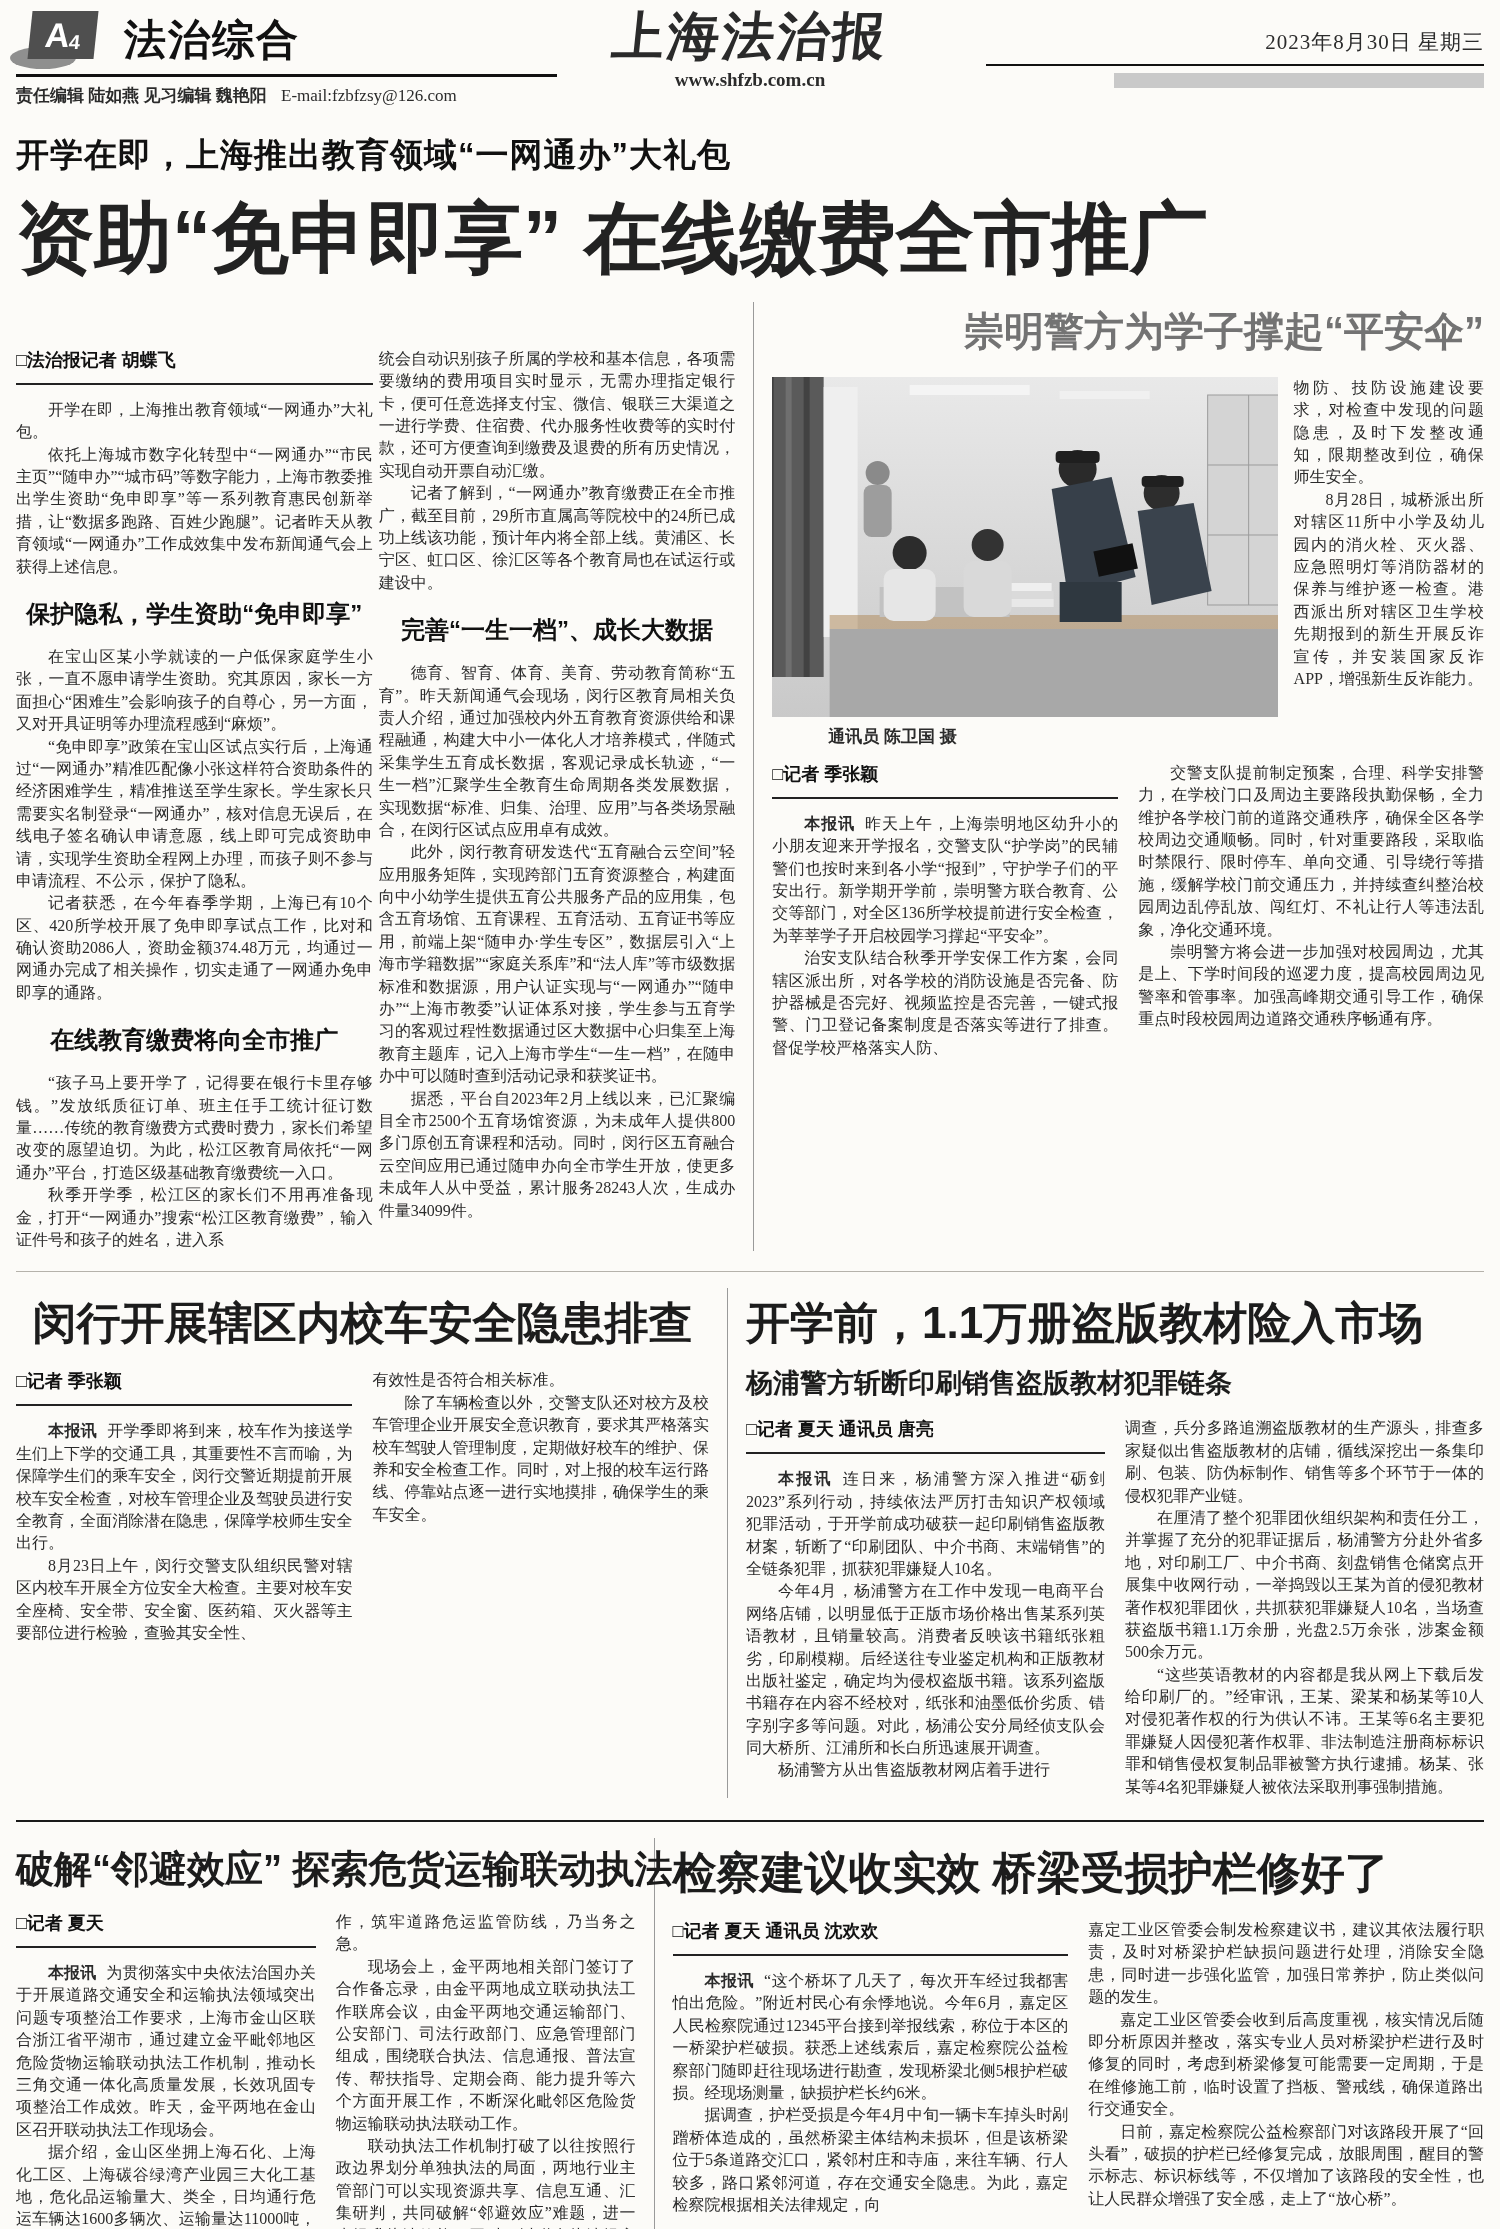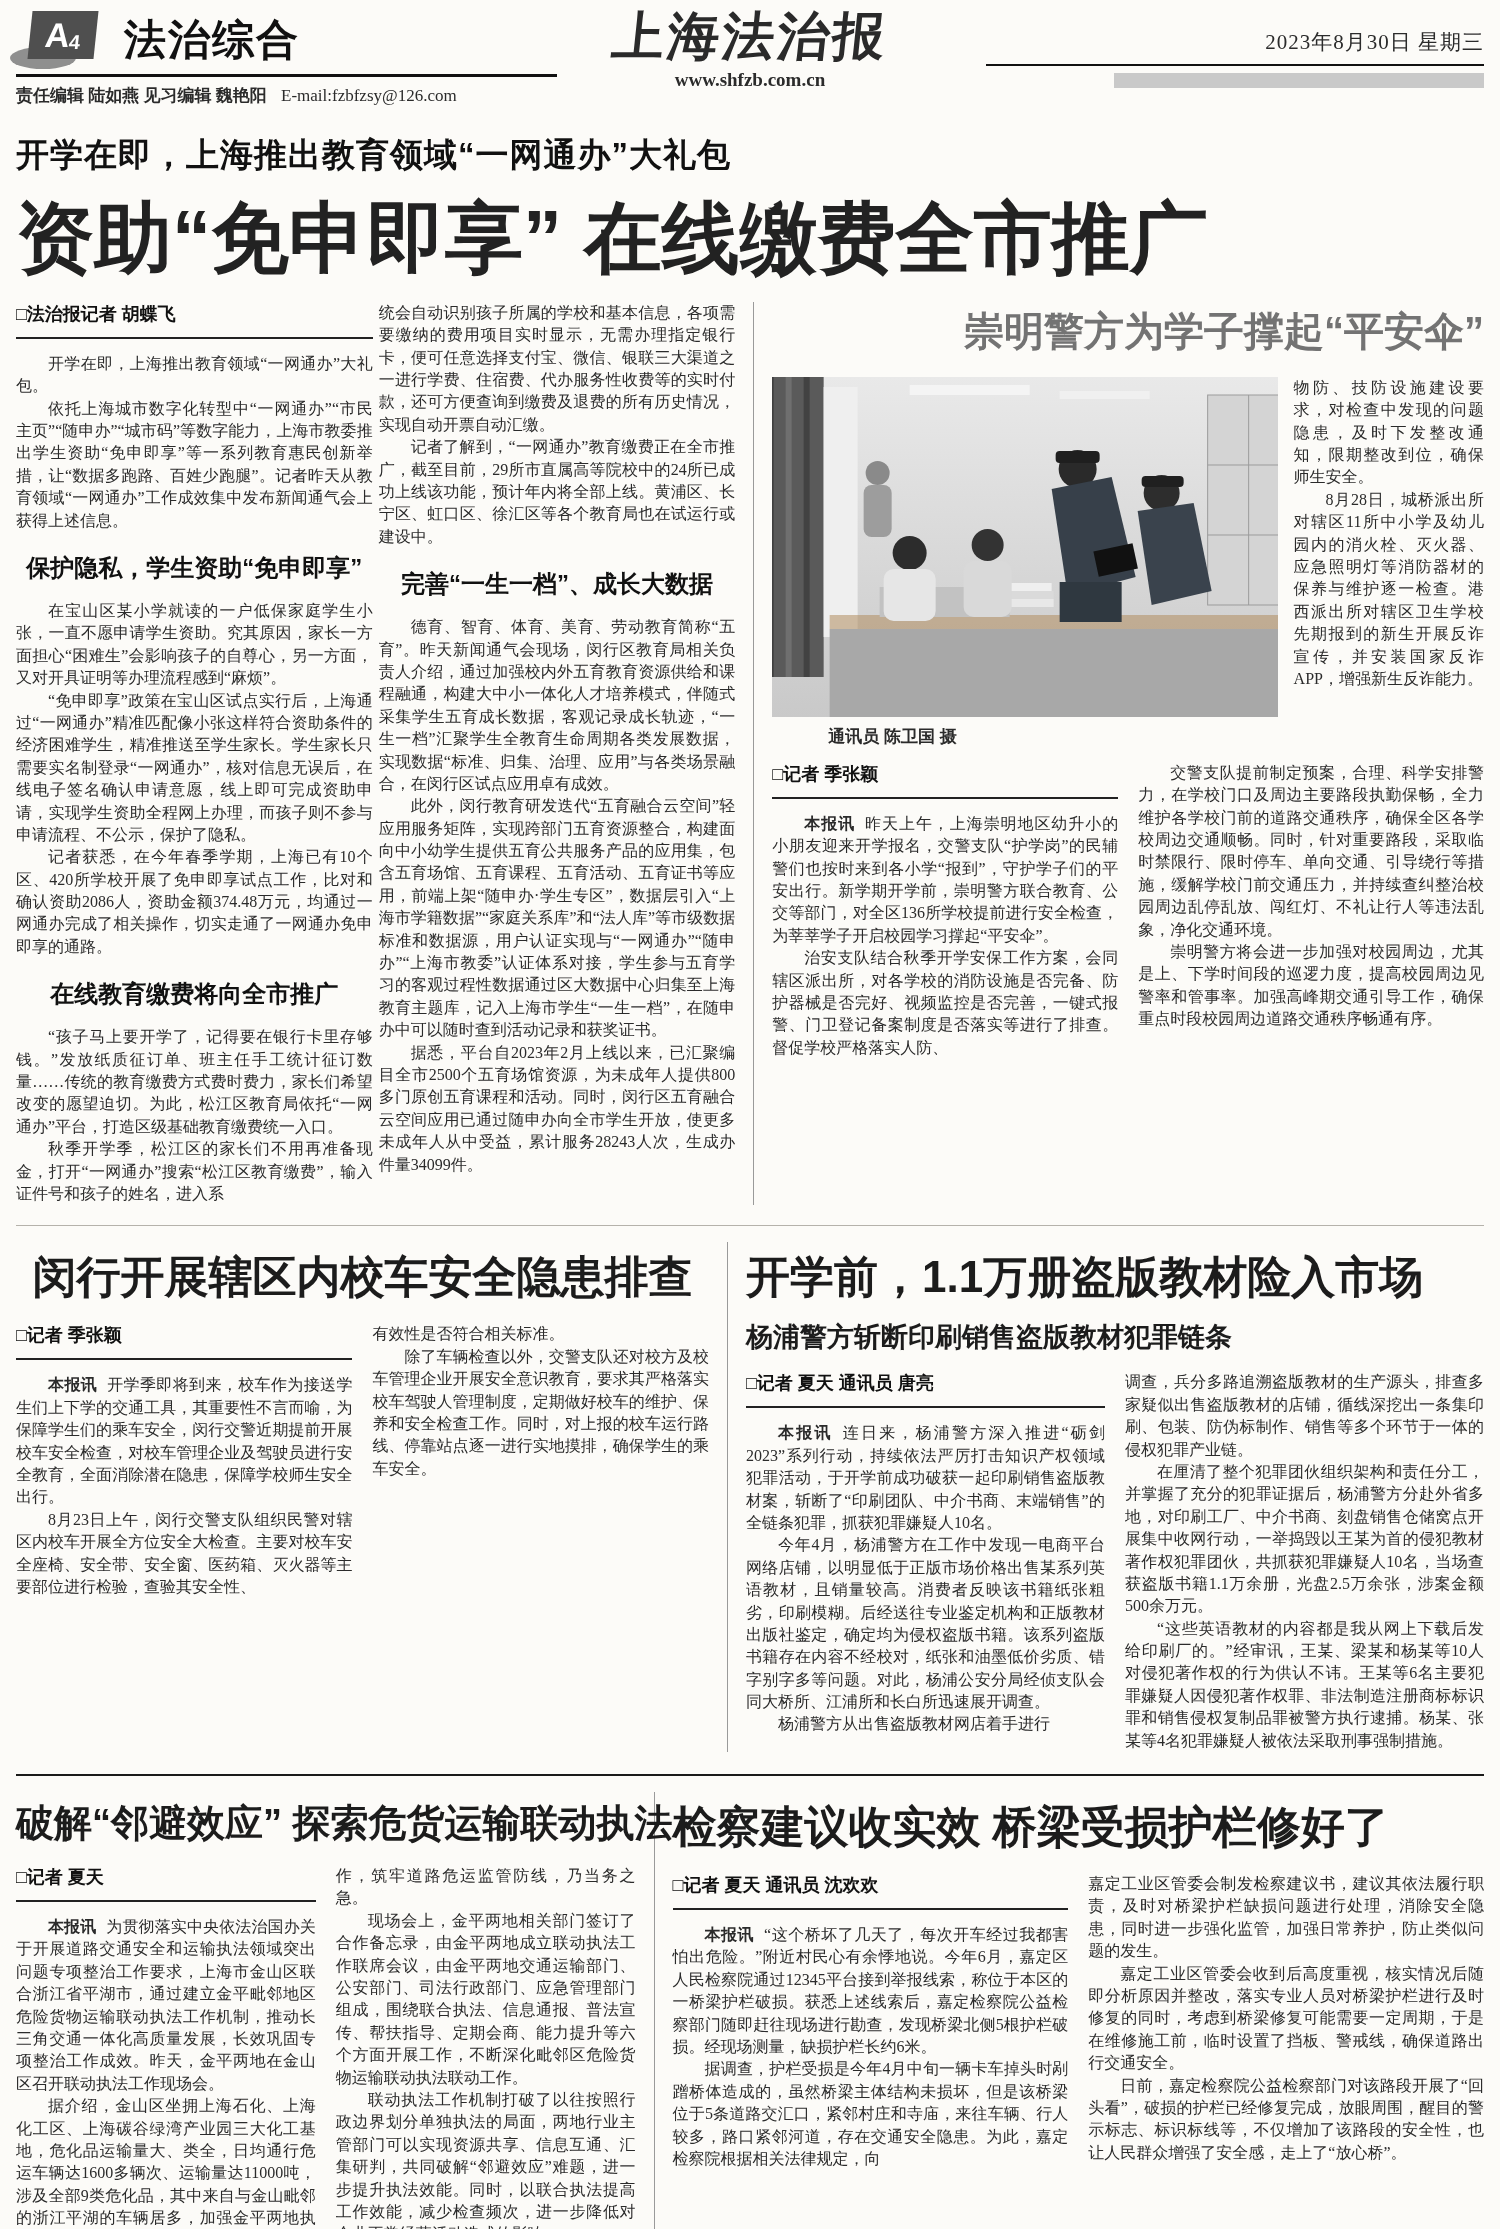--- a/index.html
+++ b/index.html
@@ -32,21 +32,21 @@
   .main-headline{font-family:"Liberation Sans",sans-serif;font-weight:900;font-size:78px;line-height:1.05;color:#222;
                  letter-spacing:0px;margin:20px 0 22px;white-space:nowrap;}
   .byline{font-family:"Liberation Sans",sans-serif;font-weight:bold;font-size:18px;color:#111;
           border-bottom:2px solid #222;padding-bottom:11px;margin-bottom:14px;}
   .para{font-size:16px;line-height:1.40;text-align:justify;text-indent:2em;margin:0;}
   .para.noindent{text-indent:0;}
   .para .lead-tag{font-family:"Liberation Sans",sans-serif;margin-right:10px;}
   .subhead{font-family:"Liberation Sans",sans-serif;font-weight:900;font-size:24px;text-align:center;color:#111;margin:20px 0 16px;}
 
   .lead-row{display:flex;}
-  .lead-left{flex:0 0 49%;display:flex;gap:6px;min-width:0;}
+  .lead-left{flex:0 0 49%;display:flex;gap:6px;min-width:0;margin-top:46px;}
   .tcol{flex:1;min-width:0;}
   .article-chongming{flex:1;min-width:0;border-left:1px solid #9a9a9a;margin-left:18px;padding-left:18px;}
   .cm-headline{font-family:"Liberation Sans",sans-serif;font-weight:900;font-size:40px;text-align:right;color:#737373;margin:2px 0 18px;}
   .photo-row{display:flex;gap:16px;}
   .photo-box{flex:0 0 71%;}
   .photo-frame{width:100%;height:340px;background:#d8d8d8;overflow:hidden;}
   .photo-caption{font-family:"Liberation Sans",sans-serif;font-weight:bold;font-size:17px;margin:8px 0 2px 56px;}
   .side-col{flex:1;min-width:0;}
   .cm-body{display:flex;gap:20px;margin-top:12px;}
 

